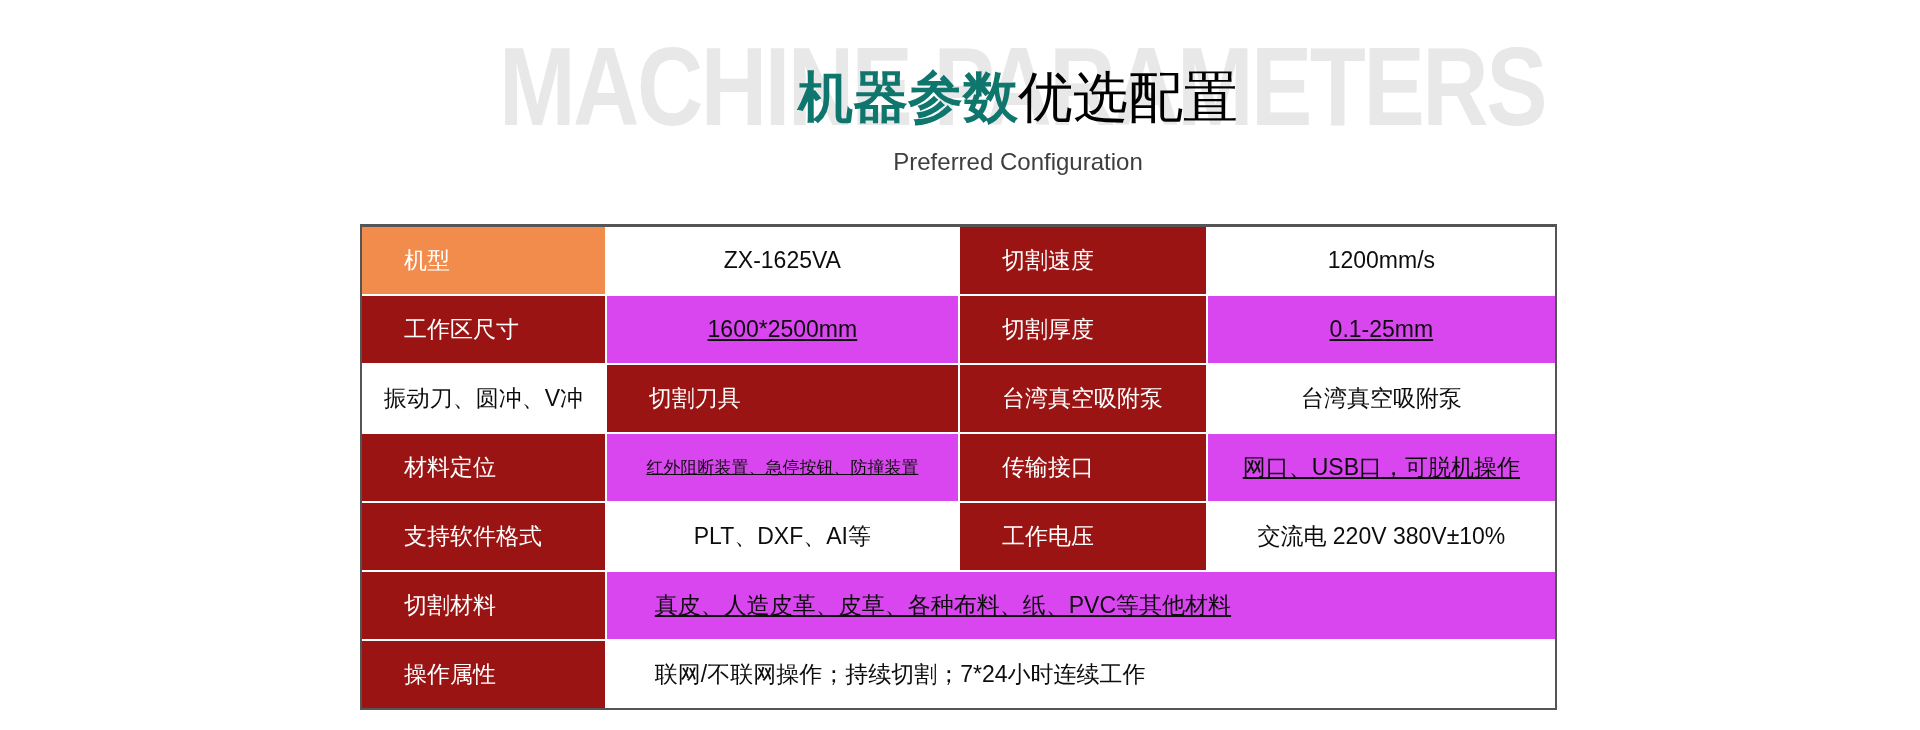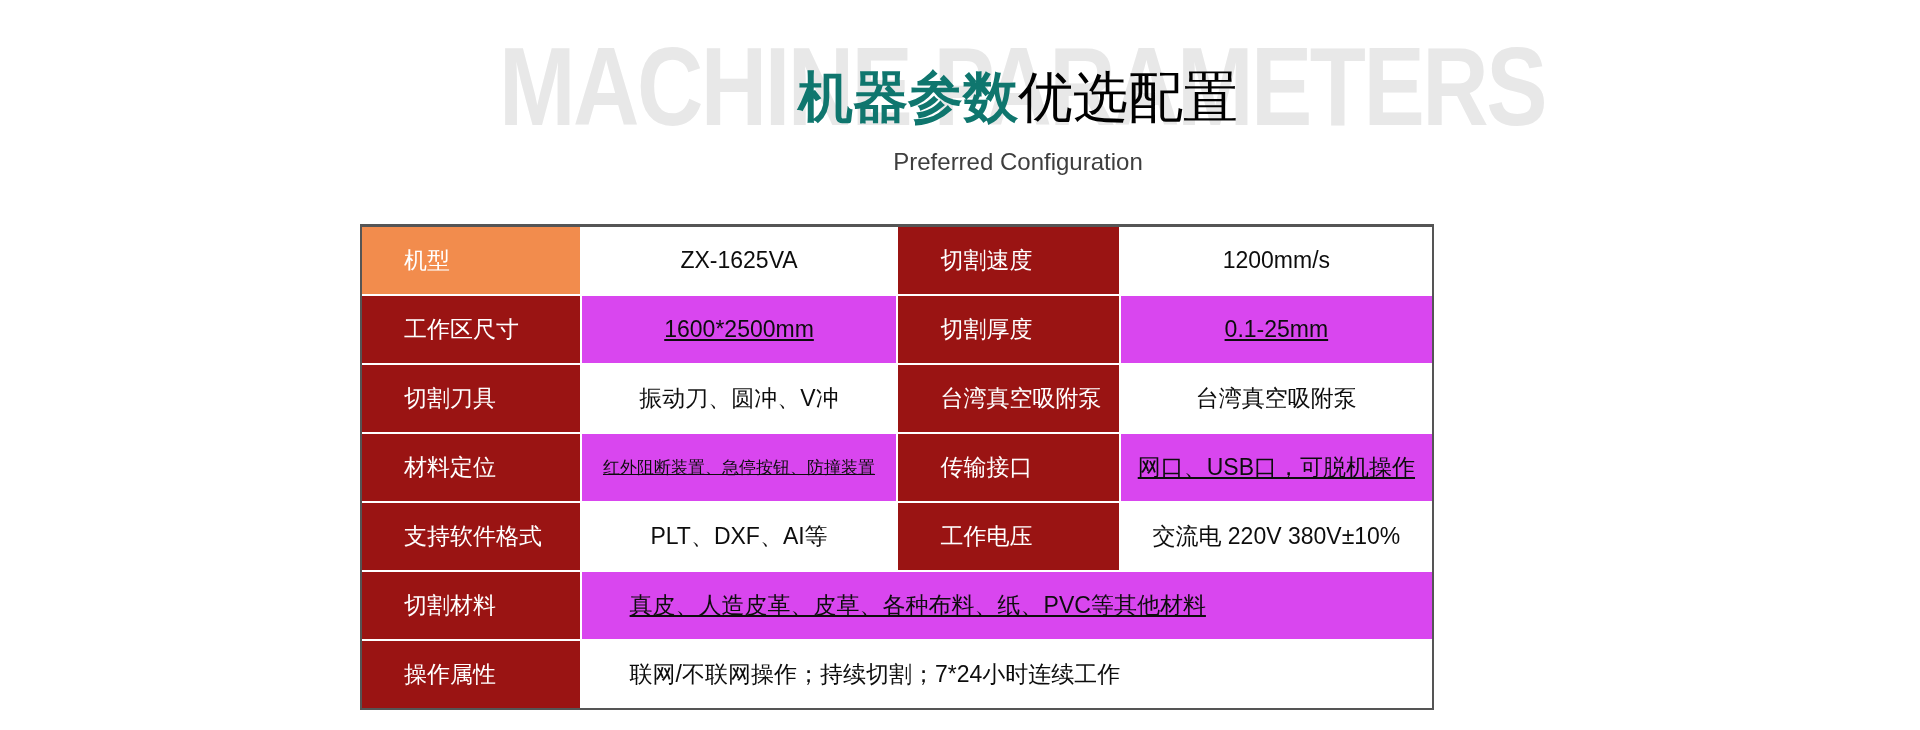--- a/index.html
+++ b/index.html
@@ -58,21 +58,21 @@
     color: #3e3e3e;
     white-space: nowrap;
     z-index: 2;
   }
 
   
   .table-wrap {
     position: absolute;
     left: 360px;
     top: 224px;
-    width: 1074px;
+    width: 1197px;
     border: 2px solid #555555;
     border-top-width: 3px;
     background: #ffffff;
     box-sizing: border-box;
   }
   .grid {
     display: grid;
     grid-template-columns: 244fr 353fr 247fr 349fr;
     grid-auto-rows: 67px;
     gap: 2px;
@@ -124,22 +124,22 @@
       <div class="cell label orange">机型</div>
       <div class="cell value">ZX-1625VA</div>
       <div class="cell label">切割速度</div>
       <div class="cell value">1200mm/s</div>
 
       <div class="cell label">工作区尺寸</div>
       <div class="cell value alt">1600*2500mm</div>
       <div class="cell label">切割厚度</div>
       <div class="cell value alt">0.1-25mm</div>
 
+      <div class="cell value">振动刀、圆冲、V冲</div>
       <div class="cell label">切割刀具</div>
-      <div class="cell value">振动刀、圆冲、V冲</div>
       <div class="cell label">台湾真空吸附泵</div>
       <div class="cell value">台湾真空吸附泵</div>
 
       <div class="cell label">材料定位</div>
       <div class="cell value alt tight">红外阻断装置、急停按钮、防撞装置</div>
       <div class="cell label">传输接口</div>
       <div class="cell value alt">网口、USB口，可脱机操作</div>
 
       <div class="cell label">支持软件格式</div>
       <div class="cell value">PLT、DXF、AI等</div>

